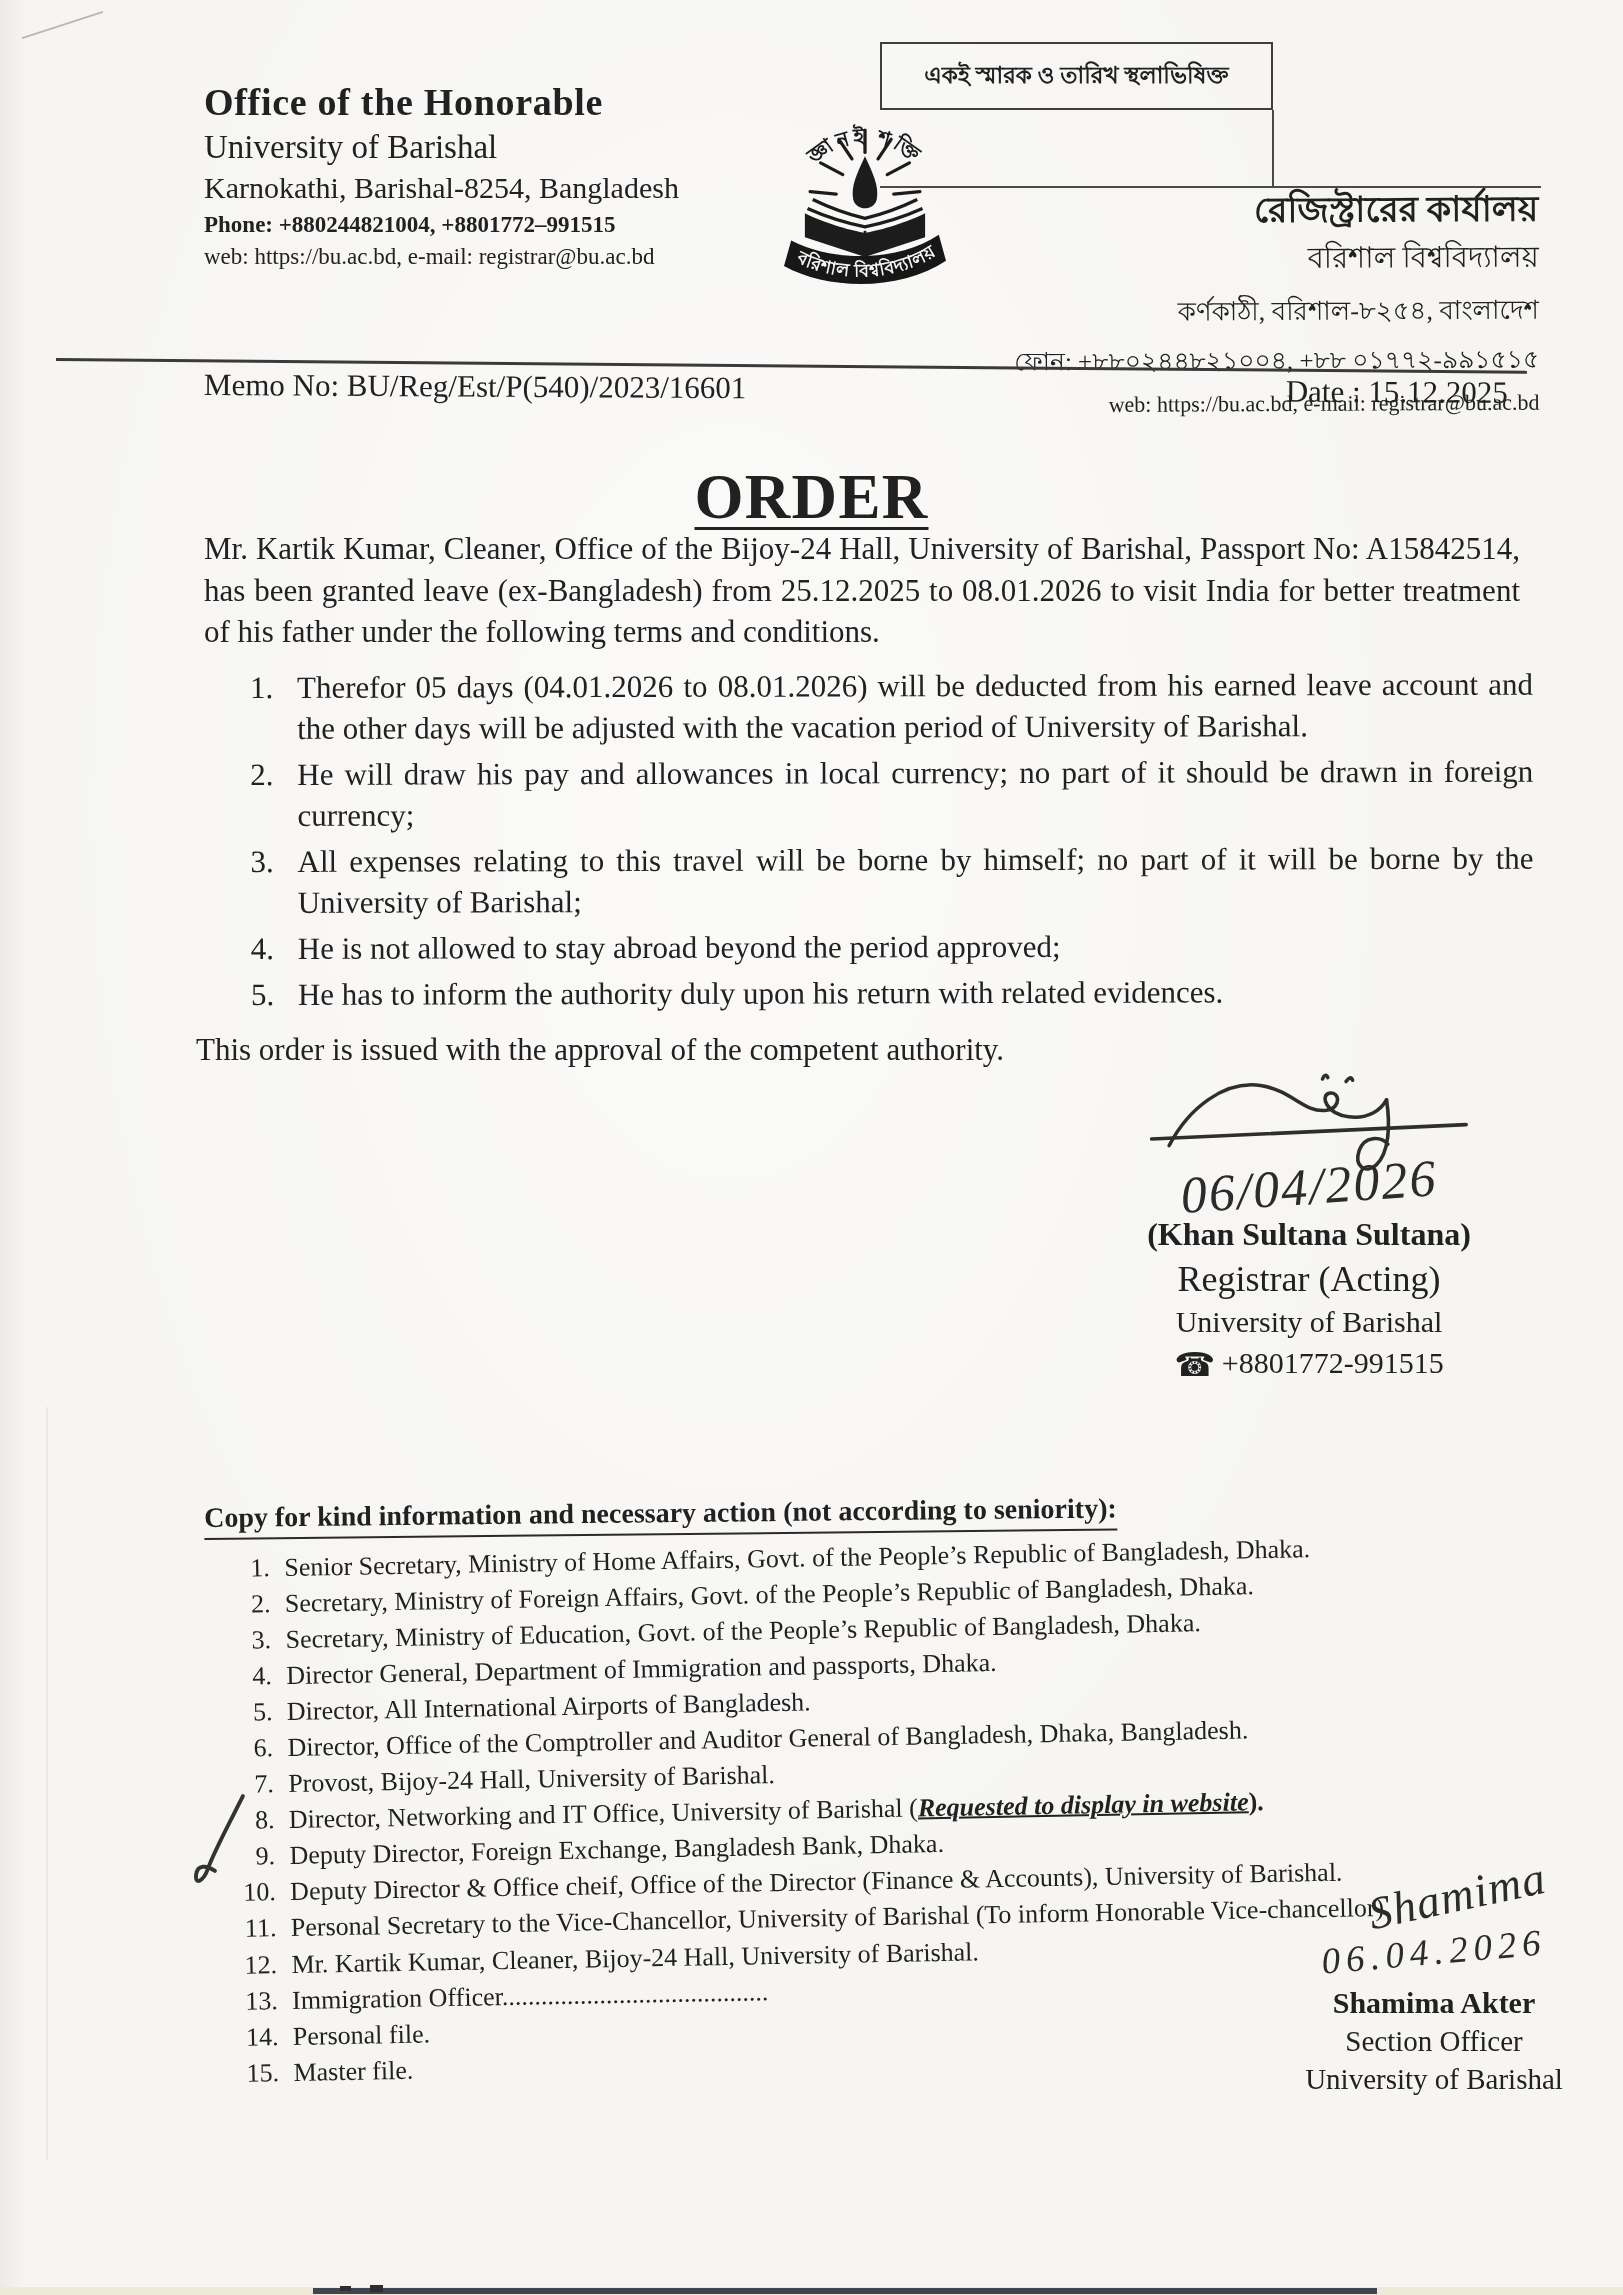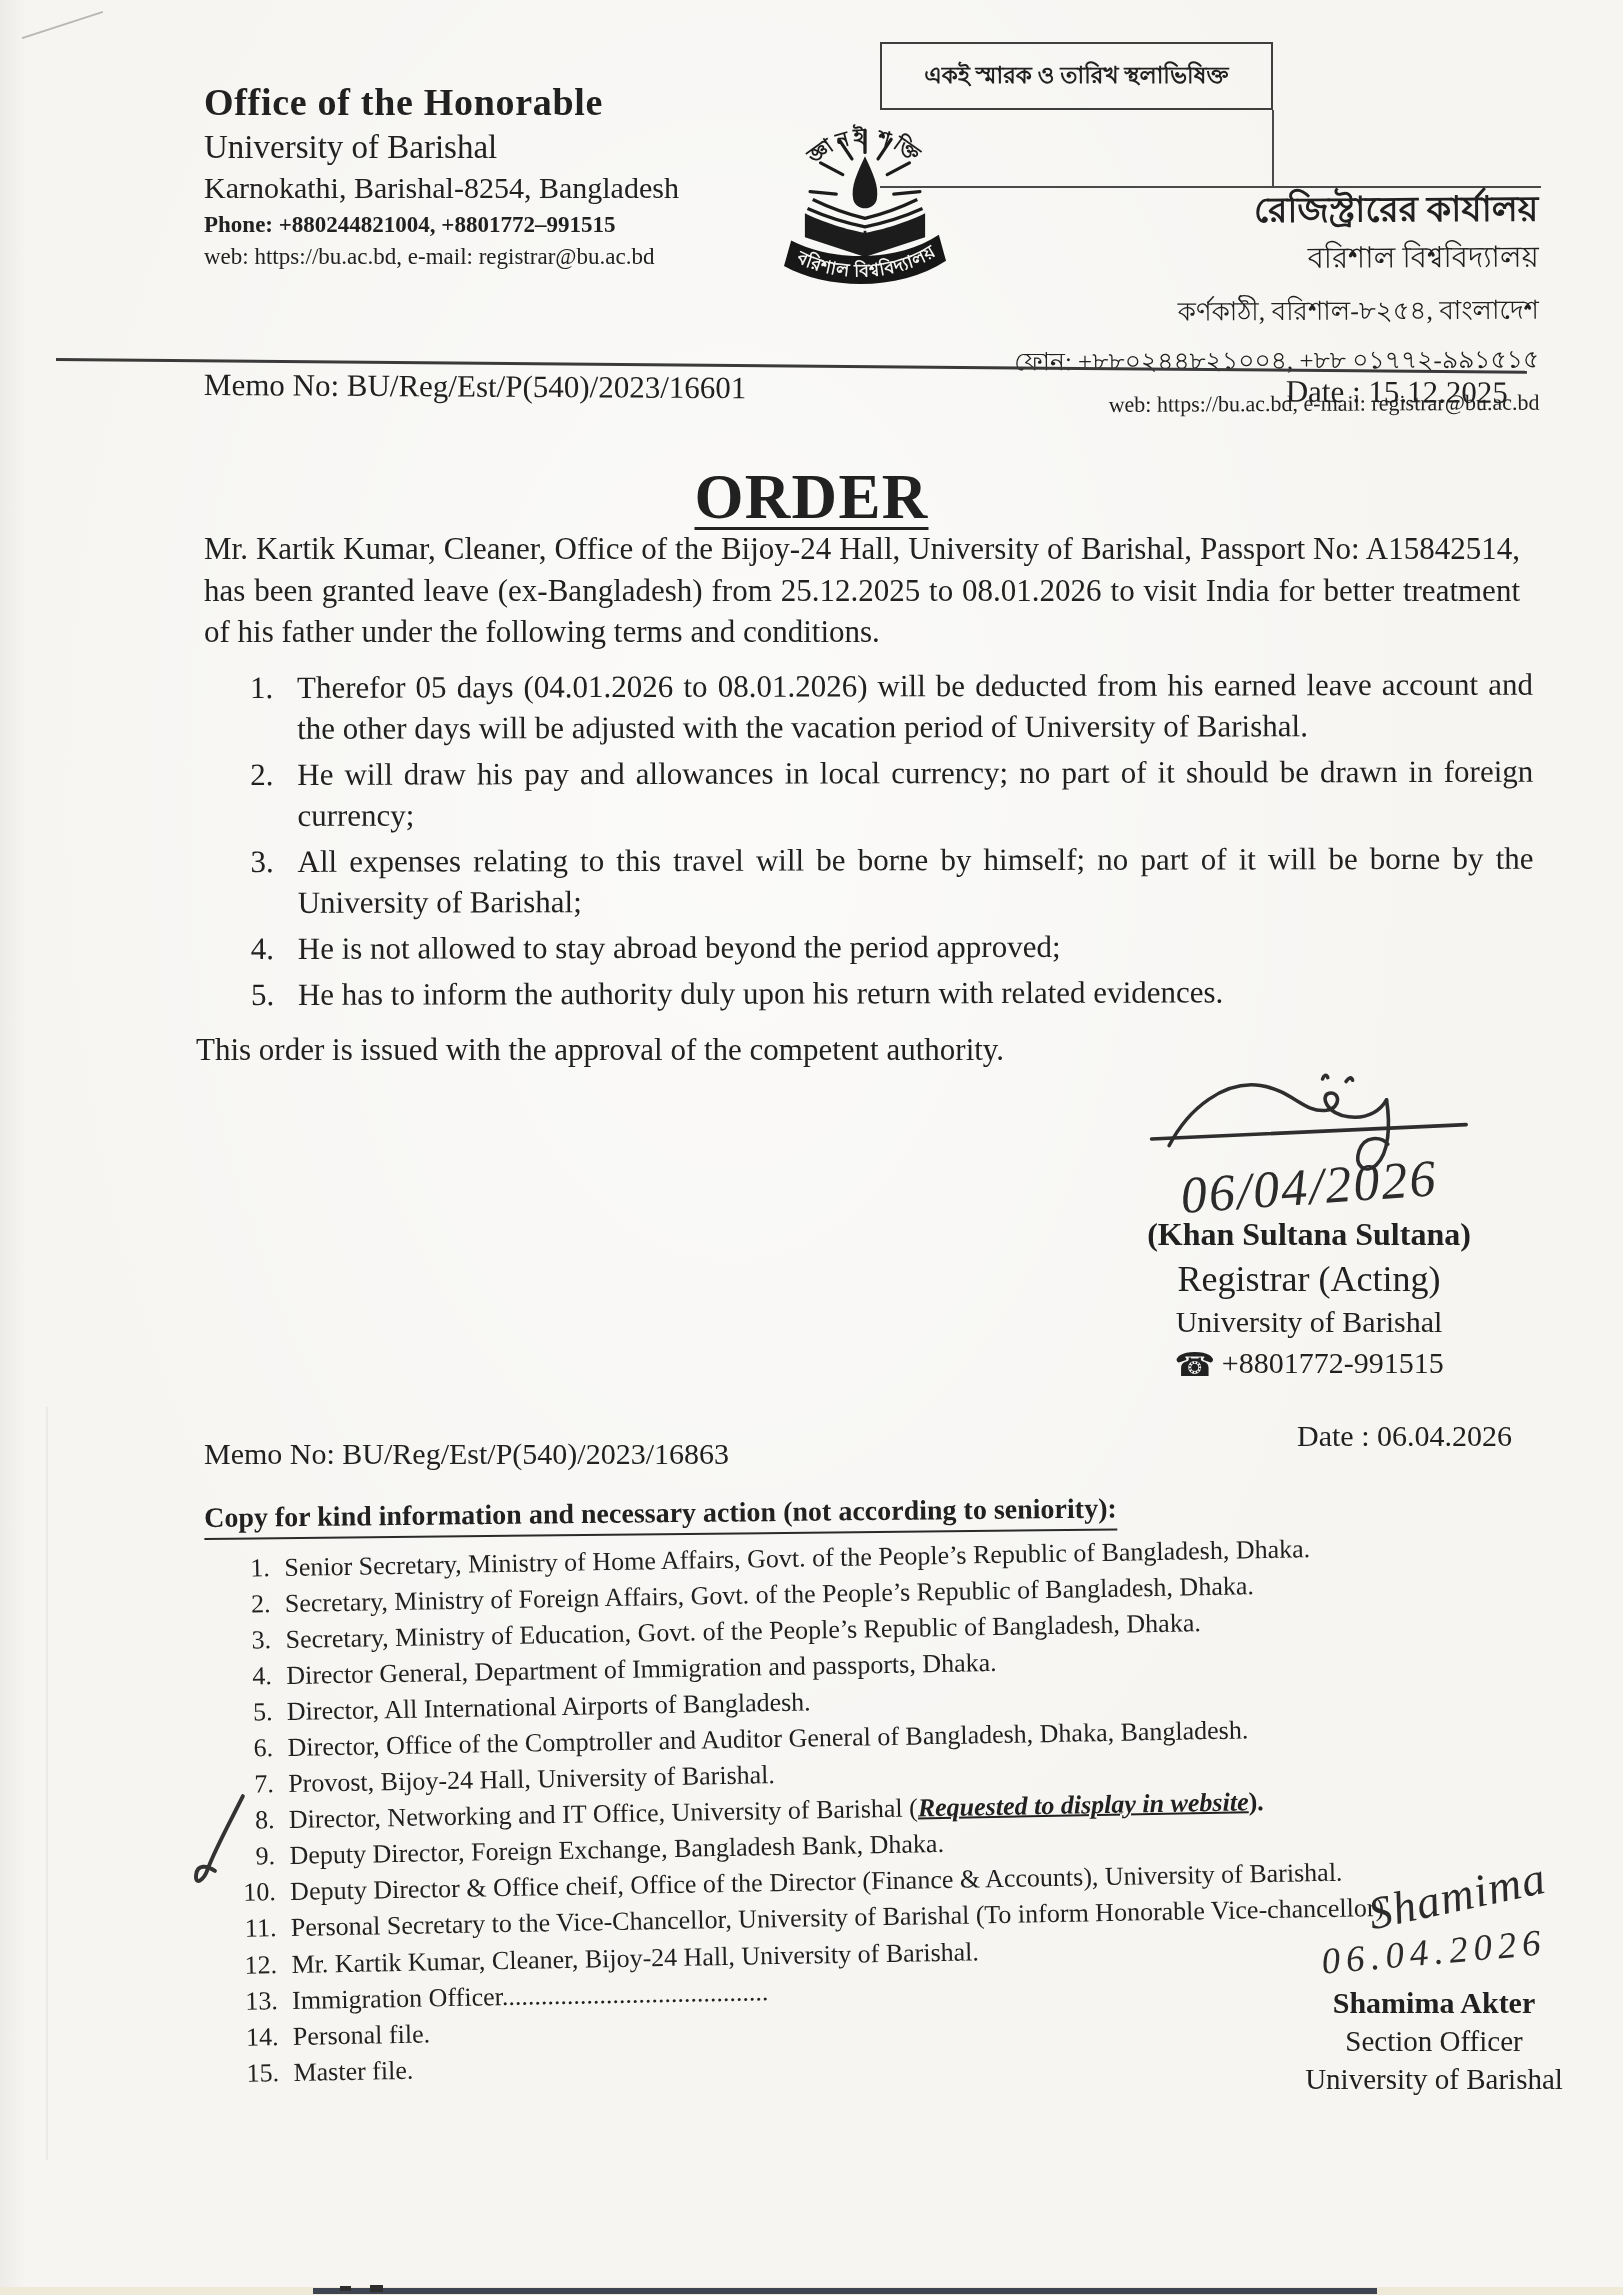--- a/index.html
+++ b/index.html
@@ -200,24 +200,20 @@
     </svg>
     <div class="sig-date1">06/04/2026</div>
     <div class="sig-name">(Khan Sultana Sultana)</div>
     <div class="sig-title">Registrar (Acting)</div>
     <div class="sig-org">University of Barishal</div>
     <div class="sig-phone">
       <span class="phone-glyph">☎</span><span>+8801772-991515</span>
     </div>
   </div>
 
-  <div class="abs memo-row2">
-    <span class="m-label">Memo No: BU/Reg/Est/P(540)/2023/16863</span>
-    <span class="m-date">Date : 06.04.2026</span>
-  </div>
 
   <div class="abs copy-heading">
     <span>Copy for kind information and necessary action (not according to seniority):</span>
   </div>
 
   <div class="abs copy-list">
 
   <div class="c-item">
       <span class="c-num">1.</span>
       <span class="c-text"><span>Senior Secretary, Ministry of Home Affairs, Govt. of the People’s Republic of Bangladesh, Dhaka.</span><span class="c-em"></span><span class="c-post"></span></span>

